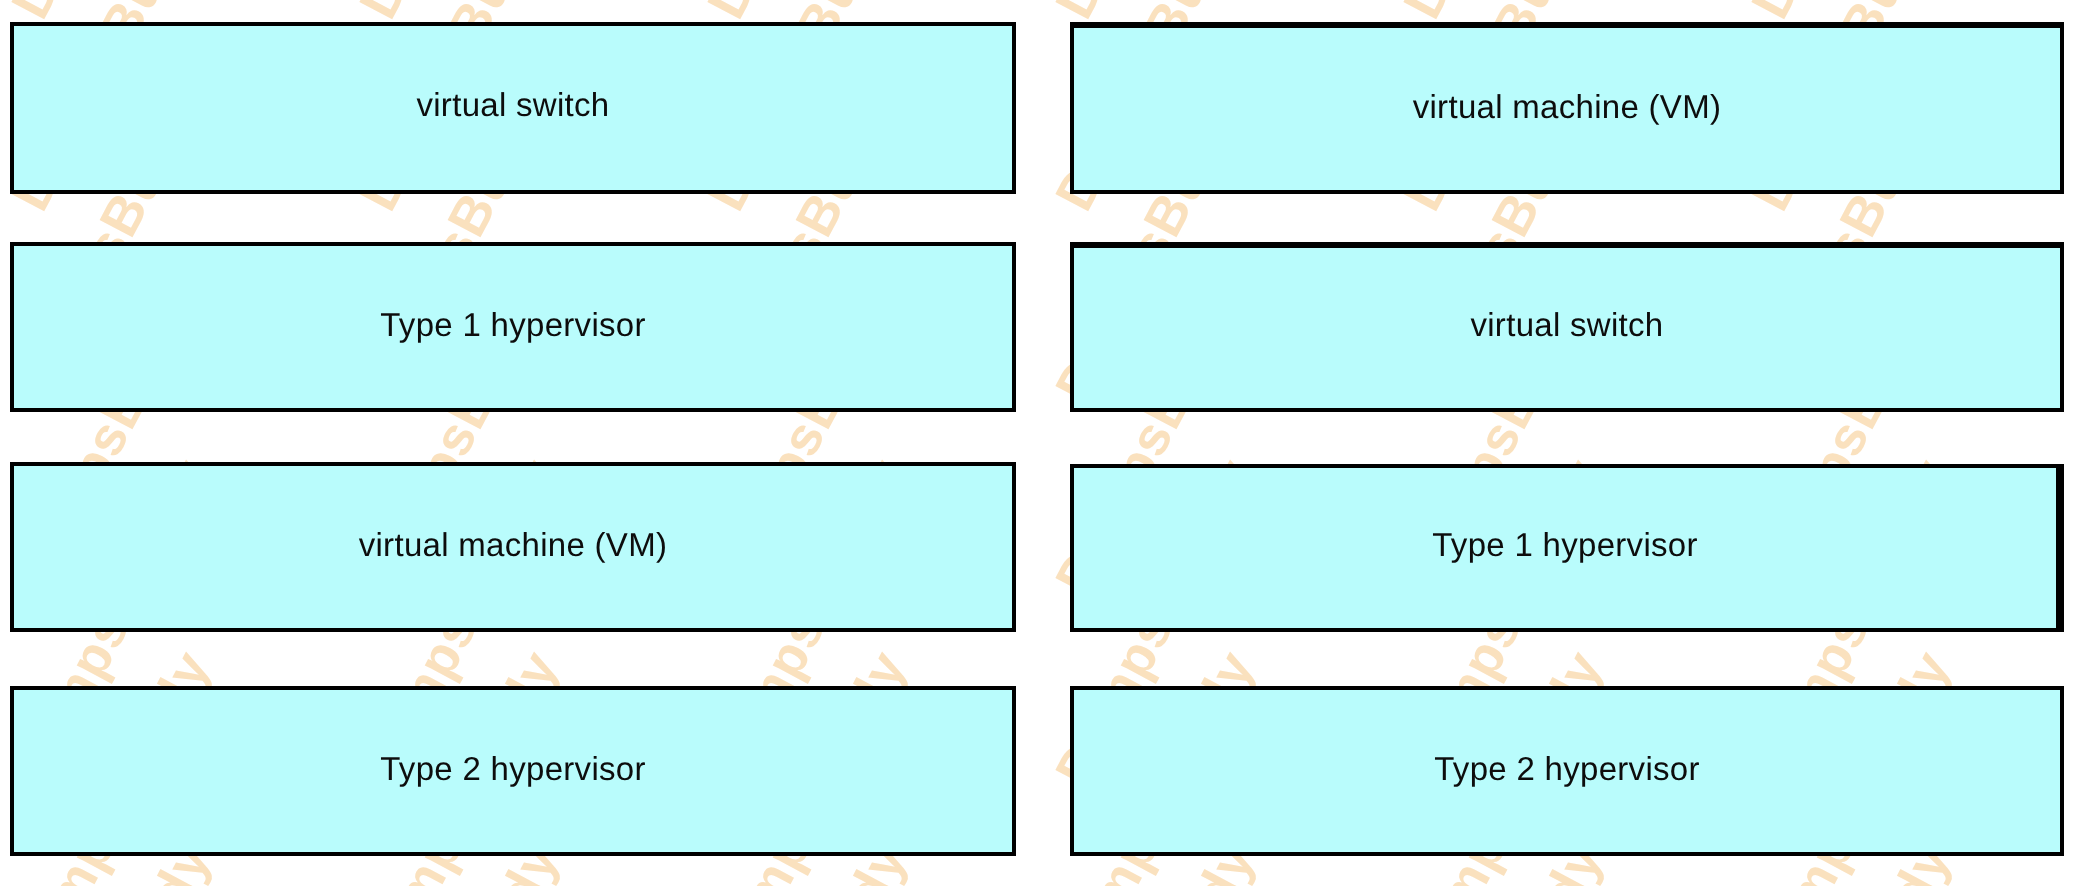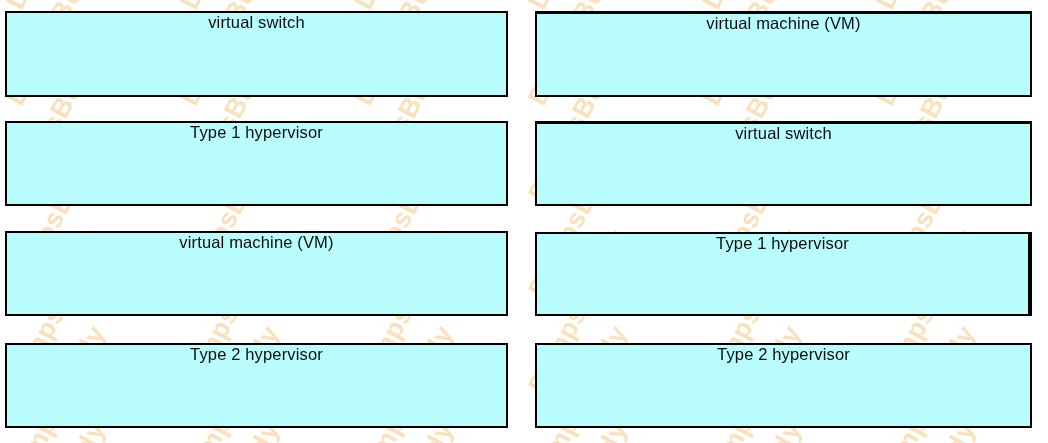--- a/index.html
+++ b/index.html
@@ -40,20 +40,21 @@
     user-select: none;
   }
 
   
   .term-box {
     position: absolute;
     box-sizing: border-box;
     background: #b9fcfc;
     border: 2px solid #000000;
     display: flex;
+    align-items: center;
     justify-content: center;
     z-index: 2;
   }
   .term-box.heavy-right {
     border-right-width: 4px;
   }
   .term-box.heavy-top {
     border-top-width: 3px;
   }
   .term-label {

